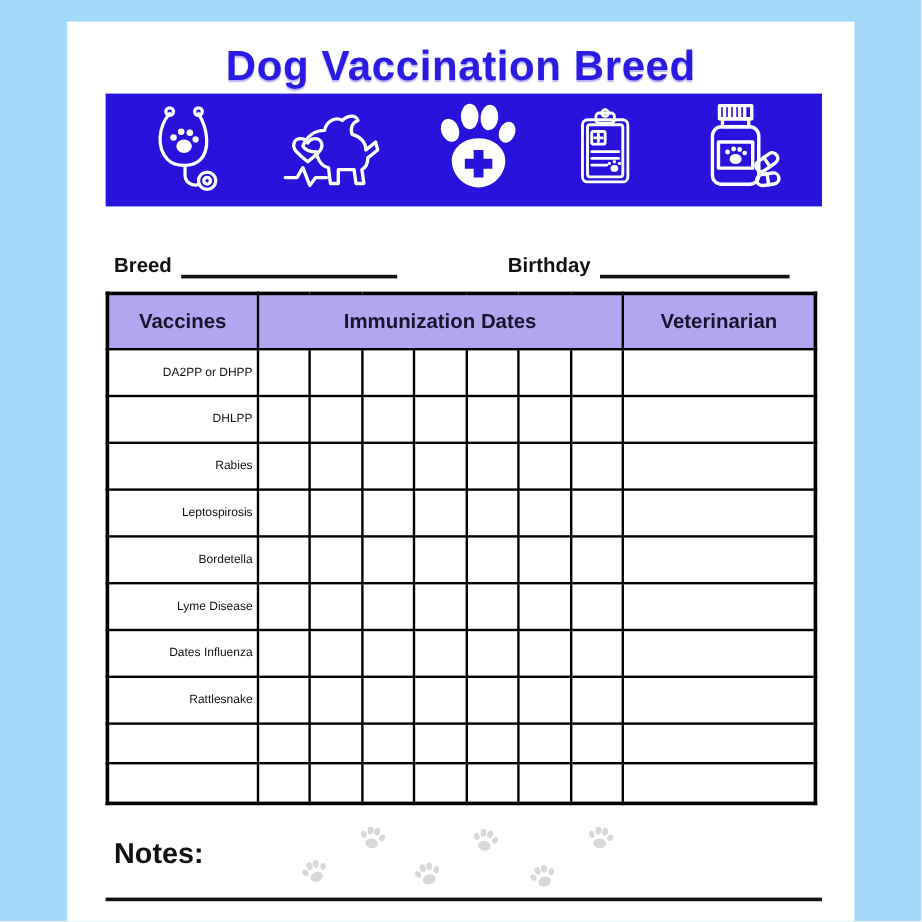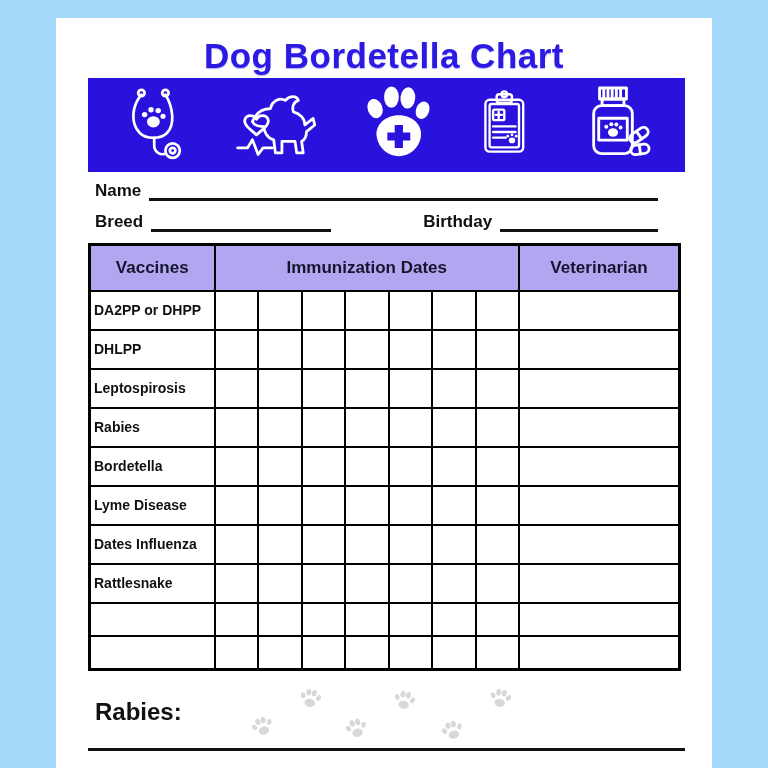--- a/index.html
+++ b/index.html
@@ -27,40 +27,40 @@
   .w180{width:180px;flex:none;}
   .w92{width:92px;flex:none;}
   .grow{flex:1;}
   table.vax{position:absolute;left:32px;top:225px;width:593px;border-collapse:collapse;
             table-layout:fixed;border:3px solid #000;}
   table.vax th,table.vax td{border:2px solid #000;}
   table.vax th{background:var(--header-lavender);height:30px;font-size:17px;font-weight:800;
                color:#15152e;text-align:center;padding:12px 2px;}
   tr.data-row{height:39px;}
   tr.data-row.empty{height:33px;}
-  td.vaccine-cell{font-size:14px;font-weight:700;color:var(--ink);text-align:left;
+  td.vaccine-cell{font-size:10px;font-weight:400;color:var(--ink);text-align:right;
                   line-height:1.15;padding:1px 3px;}
   .notes-label{position:absolute;left:39px;top:680px;font-size:24px;font-weight:800;color:var(--ink);}
   .paw-strip{position:absolute;left:180px;top:664px;width:282px;height:64px;}
   .paw-strip svg{position:absolute;width:25px;height:25px;fill:var(--paw-gray);}
   .paw-strip svg:nth-of-type(1){left:14px;top:32px;transform:rotate(-20deg);}
   .paw-strip svg:nth-of-type(2){left:62px;top:4px;transform:rotate(10deg);}
   .paw-strip svg:nth-of-type(3){left:108px;top:34px;transform:rotate(-15deg);}
   .paw-strip svg:nth-of-type(4){left:156px;top:6px;transform:rotate(12deg);}
   .paw-strip svg:nth-of-type(5){left:204px;top:36px;transform:rotate(-18deg);}
   .paw-strip svg:nth-of-type(6){left:252px;top:4px;transform:rotate(10deg);}
   .bottom-line{position:absolute;left:32px;top:730px;width:597px;height:3px;background:var(--ink);}
 </style>
 </head>
 <body>
 
 <div class="canvas">
   <div class="page">
 
-    <div class="title">Dog Bordetella Chart</div>
+    <div class="title">Dog Vaccination Breed</div>
 
     <div class="banner">
 
       <svg width="80" height="82" viewBox="0 0 100 100">
         <path class="icon-stroke" d="M28 12 C16 26 14 48 26 60 C34 68 52 68 60 60 C70 50 68 28 58 12"></path>
         <circle class="icon-stroke" cx="28" cy="10" r="4"></circle>
         <circle class="icon-stroke" cx="58" cy="10" r="4"></circle>
         <path class="icon-stroke" d="M44 66 L44 76 C44 84 52 88 58 86"></path>
         <circle class="icon-stroke" cx="67" cy="82" r="9"></circle>
         <circle class="icon-stroke" cx="67" cy="82" r="3.5"></circle>
@@ -123,25 +123,20 @@
           <rect class="icon-stroke" x="69" y="56.5" width="24" height="11" rx="5.5" stroke-width="2.8"></rect>
           <path class="icon-stroke" d="M81 56.5 v11" stroke-width="2.8"></path>
         </g>
         <g transform="rotate(-8 82 79)">
           <rect class="icon-stroke" x="71" y="73.5" width="22" height="11" rx="5.5" stroke-width="2.8"></rect>
           <path class="icon-stroke" d="M82 73.5 v11" stroke-width="2.8"></path>
         </g>
       </svg>
     </div>
 
-    <div class="field-row row-name">
-      <span class="field-label">Name</span>
-      <span class="gap8"></span>
-      <span class="uline grow"></span>
-    </div>
 
     <div class="field-row row-breed">
       <span class="field-label">Breed</span>
       <span class="gap8"></span>
       <span class="uline w180"></span>
       <span class="w92"></span>
       <span class="field-label">Birthday</span>
       <span class="gap8"></span>
       <span class="uline grow"></span>
     </div>
@@ -182,32 +177,32 @@
             <td></td>
             <td></td>
             <td></td>
             <td></td>
             <td></td>
             <td></td>
             <td></td>
             <td></td>
           </tr>
           <tr class="data-row">
+            <td class="vaccine-cell">Rabies</td>
+            <td></td>
+            <td></td>
+            <td></td>
+            <td></td>
+            <td></td>
+            <td></td>
+            <td></td>
+            <td></td>
+          </tr>
+          <tr class="data-row">
             <td class="vaccine-cell">Leptospirosis</td>
-            <td></td>
-            <td></td>
-            <td></td>
-            <td></td>
-            <td></td>
-            <td></td>
-            <td></td>
-            <td></td>
-          </tr>
-          <tr class="data-row">
-            <td class="vaccine-cell">Rabies</td>
             <td></td>
             <td></td>
             <td></td>
             <td></td>
             <td></td>
             <td></td>
             <td></td>
             <td></td>
           </tr>
           <tr class="data-row">
@@ -272,21 +267,21 @@
             <td></td>
             <td></td>
             <td></td>
             <td></td>
             <td></td>
             <td></td>
           </tr>
         </tbody>
     </table>
 
-    <div class="notes-label">Rabies:</div>
+    <div class="notes-label">Notes:</div>
 
     <div class="paw-strip">
       <svg viewBox="0 0 40 40">
           <use href="#paw-shape"></use>
         </svg>
       <svg viewBox="0 0 40 40">
           <use href="#paw-shape"></use>
         </svg>
       <svg viewBox="0 0 40 40">
           <use href="#paw-shape"></use>

